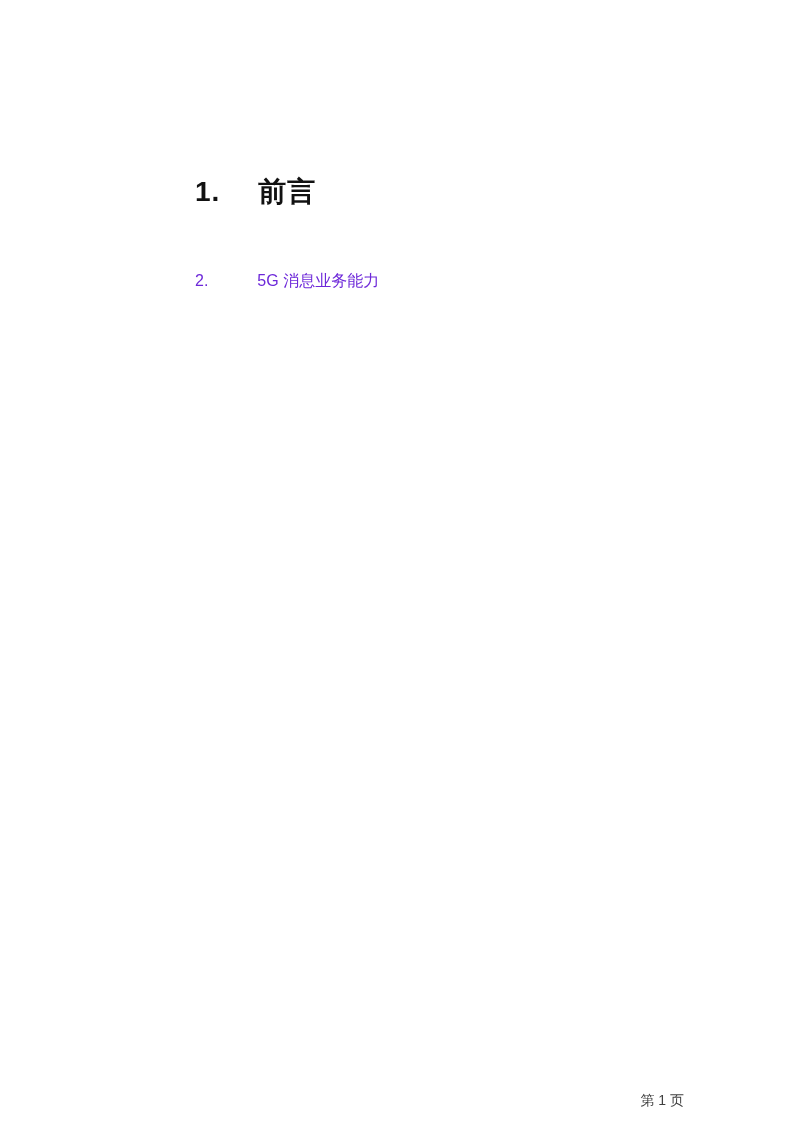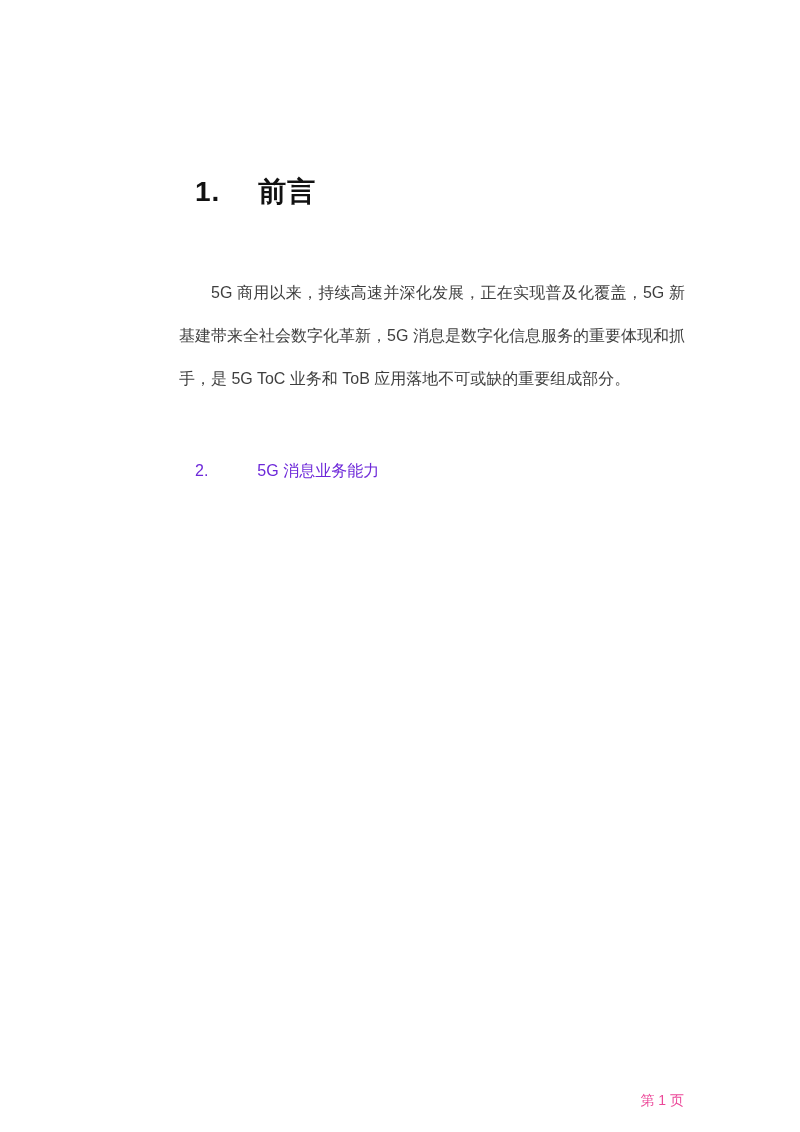--- a/index.html
+++ b/index.html
@@ -43,32 +43,31 @@
     font-weight: 400;
   }
   .section-heading .num { margin-right: 17px; }
   p.body.section-para { margin-top: 24px; }
   .footer {
     position: absolute;
     top: 1042px;
     right: 116px;
     font-size: 14px;
     line-height: 20px;
-    color: #ec4899;
+    color: #404040;
   }
 </style>
 </head>
 <body>
 
 <div class="page">
   <div class="content">
 
     <h1 class="chapter-heading"><span class="num">1.</span><span>前言</span></h1>
 
-    <p class="body first">5G 商用以来，持续高速并深化发展，正在实现普及化覆盖，5G 新基建带来全社会数字化革新，5G 消息是数字化信息服务的重要体现和抓手，是 5G ToC 业务和 ToB 应用落地不可或缺的重要组成部分。</p>
 
 
 
     <div class="section-heading"><span class="num">2.</span><span>5G 消息业务能力</span></div>
 
 
   </div>
 
   <div class="footer">
     <span>第 1 页</span>

